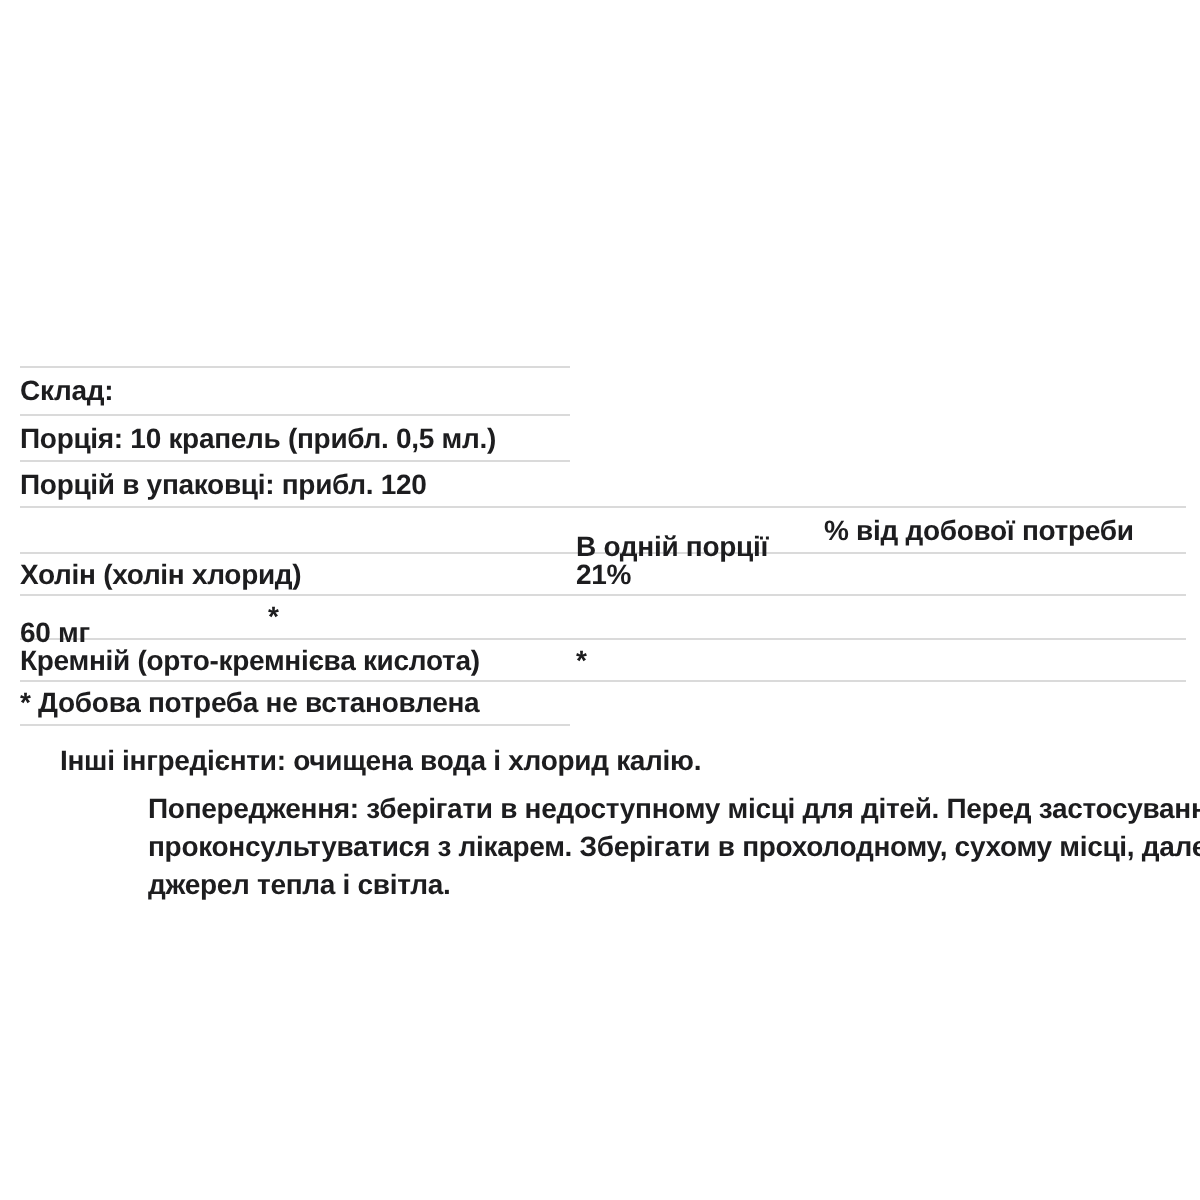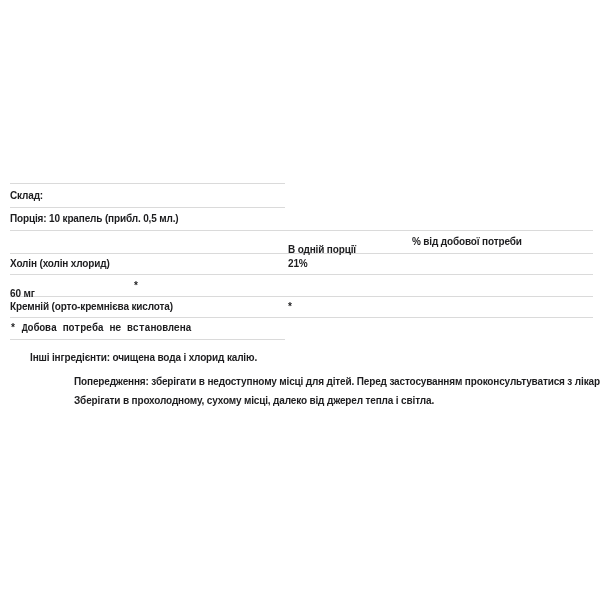--- a/index.html
+++ b/index.html
@@ -12,37 +12,37 @@
     width:600px;height:600px;background:var(--bg);
     font-family:"Liberation Sans","DejaVu Sans",sans-serif;
     -webkit-font-smoothing:antialiased;
   }
   .canvas{
     position:relative;width:600px;height:600px;background:var(--bg);overflow:hidden;
   }
   .content{
     position:absolute;left:10px;top:183px;width:583px;
     color:var(--text);
-    font-size:10px;font-weight:700;letter-spacing:-0.15px;
+    font-size:14px;font-weight:700;letter-spacing:-0.15px;
   }
   
   .info-row{
     width:275px;border-top:1px solid var(--line);
     height:22.5px;display:flex;align-items:center;
   }
   .info-row:nth-of-type(3){height:22px;}
   
   .t-row{
     border-top:1px solid var(--line);
     display:flex;align-items:center;width:583px;
   }
   .t-head{height:21.5px;}
   .t-row.r{height:20.5px;}
   .t-row.r3{height:20px;}
-  .t-row.foot{height:21px;font-family:Liberation Mono, monospace;}
+  .t-row.foot{height:21px;}
   .c1{width:278px;flex:0 0 278px;}
   .c2{width:124px;flex:0 0 124px;margin-top:16px;}
   .c3{flex:1;}
   .short-rule{width:275px;border-top:1px solid var(--line);height:0;}
   
   .para{
     margin:8px 0 0 0;width:581px;
     line-height:19px;
     padding-left:20px;
   }
@@ -52,20 +52,23 @@
 <body>
 
 <div class="canvas">
   <div class="content">
 
     <div class="info-row">
       <span>Склад:</span>
     </div>
     <div class="info-row">
       <span>Порція: 10 крапель (прибл. 0,5 мл.)</span>
+    </div>
+    <div class="info-row">
+      <span>Порцій в упаковці: прибл. 120</span>
     </div>
 
     <div class="t-row t-head">
       <span class="c1"></span>
       <span class="c2">В одній порції</span>
       <span class="c3">% від добової потреби</span>
     </div>
 
     <div class="t-row r">
       <span class="c1">Холін (холін хлорид)</span>

